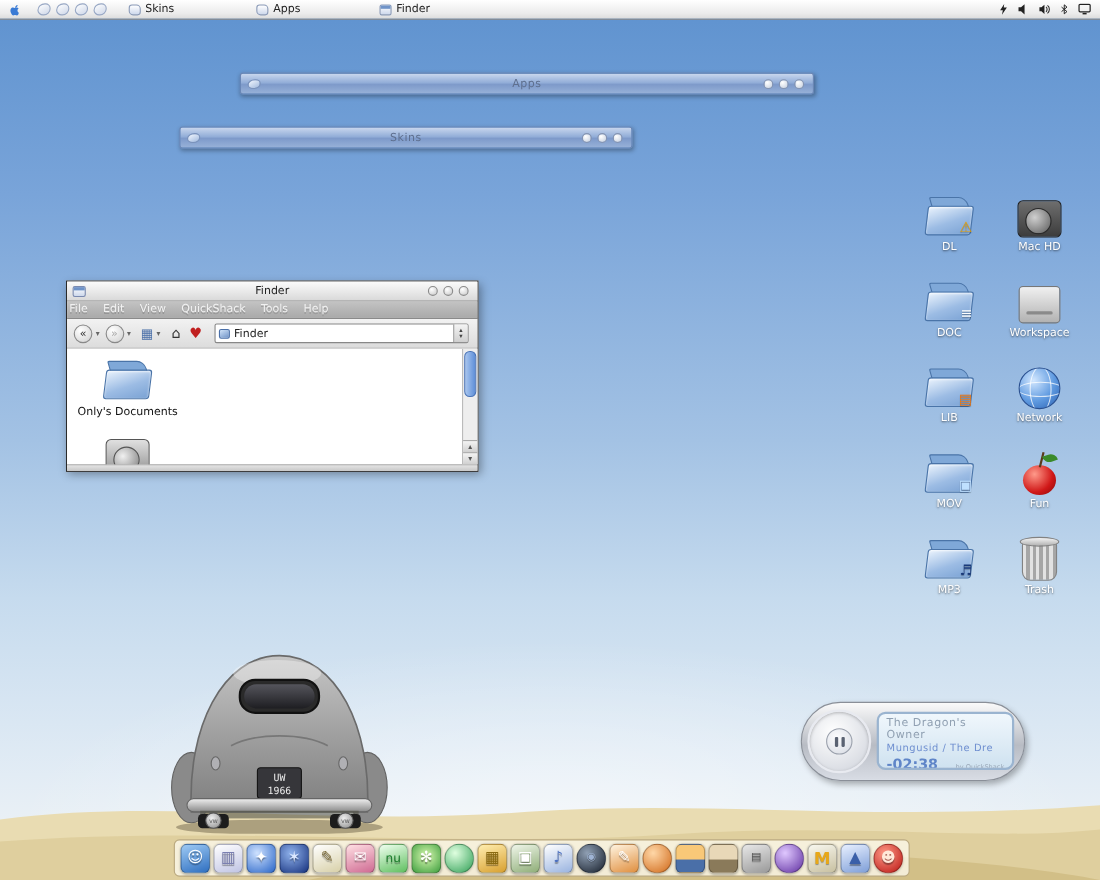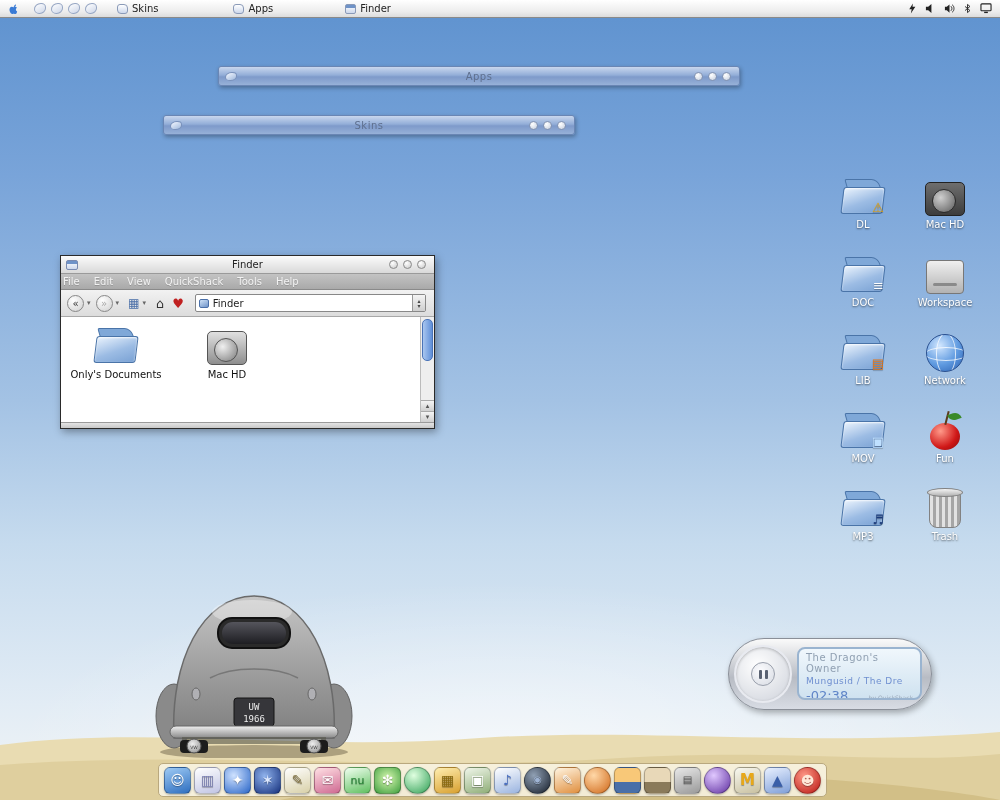--- a/index.html
+++ b/index.html
@@ -52,21 +52,21 @@
   .tb-drop { font-size:7px; color:#666; margin:0 2px 0 0; }
   .tb-icon { font-size:12px; color:#4a6fa8; margin-left:4px; }
   .tb-home { font-size:13px; color:#333; margin-left:5px; }
   .tb-heart { font-size:13px; color:#c02020; margin-left:5px; }
   .addr { flex:1; margin-left:8px; height:18px; border:1px solid #888; background:#fff; display:flex; align-items:center; border-radius:2px; }
   .addr-icon { width:10px; height:9px; margin:0 4px 0 3px; background:linear-gradient(150deg,#cfe2f8,#6f93c8); border:1px solid #4a6fa8; border-radius:2px; }
   .addr-text { flex:1; font-size:10px; color:#222; }
   .addr-stepper { width:13px; align-self:stretch; border-left:1px solid #999; background:linear-gradient(180deg,#f4f4f4,#cfcfcf);
     display:flex; flex-direction:column; align-items:center; justify-content:center; font-size:6px; line-height:5px; color:#444; }
   .f-content { position:relative; flex:1; background:#fff; overflow:hidden; }
-  .f-items { display:flex; gap:13px; padding:8px 24px 0 6px; }
+  .f-items { display:flex; gap:13px; padding:8px 24px 0 6px;flex-direction:column; }
   .f-item { width:98px; display:flex; flex-direction:column; align-items:center; }
   .f-item .flabel { margin-top:4px; font-size:10px; color:#111; }
   .f-scroll { position:absolute; right:0; top:0; bottom:0; width:14px; background:#eeeeee; border-left:1px solid #bbb; }
   .f-thumb { position:absolute; left:1px; top:2px; width:11px; height:42px; border-radius:5px;
     background:linear-gradient(90deg,#a9c6ef,#5f8fd8); border:1px solid #4a74b8; }
   .f-sarrow { position:absolute; left:0; width:13px; height:11px; font-size:7px; color:#555; text-align:center; line-height:11px;
     background:linear-gradient(#f4f4f4,#d0d0d0); border-top:1px solid #aaa; }
   .f-sarrow.up { bottom:11px; } .f-sarrow.down { bottom:0; }
   .f-statusbar { height:6px; background:linear-gradient(#e4e4e4,#c8c8c8); border-top:1px solid #9a9a9a; }
 
@@ -117,21 +117,21 @@
   .p-pad { position:absolute; left:5px; top:6px; width:58px; height:58px; border-radius:50%;
     background:radial-gradient(circle at 40% 35%,#ffffff,#cdd1da); border:2px solid #e8eaf0; box-shadow:inset 0 1px 3px rgba(0,0,0,.25); }
   .p-center { position:absolute; left:15px; top:15px; width:24px; height:24px; border-radius:50%;
     background:radial-gradient(circle at 40% 35%,#fcfcfe,#d6dae2); border:1px solid #9aa0ac; display:flex; align-items:center; justify-content:center; gap:3px; }
   .p-bar { width:3px; height:9px; background:#5a6272; border-radius:1px; }
   .p-lcd { position:absolute; left:68px; top:8px; right:9px; bottom:9px; border:2px solid #9ab4d0; border-radius:8px;
     background:linear-gradient(180deg,#f0f7fc,#cfe2f0); padding:3px 7px 2px; overflow:hidden; }
   .lcd1 { font-size:10px; color:#90a0b2; letter-spacing:.5px; }
   .lcd2 { font-size:9px; color:#6f8fd0; margin-top:2px; letter-spacing:.5px; }
   .lcd-row { display:flex; align-items:baseline; margin-top:2px; }
-  .lcd-time { font-size:13px; font-weight:normal; color:#5f85c8; }
+  .lcd-time { font-size:13px; font-weight:bold; color:#5f85c8; }
   .lcd-credit { margin-left:auto; font-size:6px; color:#9aa8b8; }
 
   
   .dock { position:absolute; left:158px; top:763px; height:34px; display:flex; align-items:center; gap:3px; padding:0 5px;
     background:rgba(252,248,236,.78); border:1px solid #b9a87e; border-radius:5px; z-index:40; }
   .dock-item { width:27px; height:27px; border-radius:6px; border:1px solid rgba(0,0,0,.25);
     display:flex; align-items:center; justify-content:center; box-shadow:0 1px 2px rgba(0,0,0,.25); }
   .dock-glyph { font-size:14px; color:#ffffff; text-shadow:0 1px 1px rgba(0,0,0,.35); line-height:1; }
 </style>
 </head>

